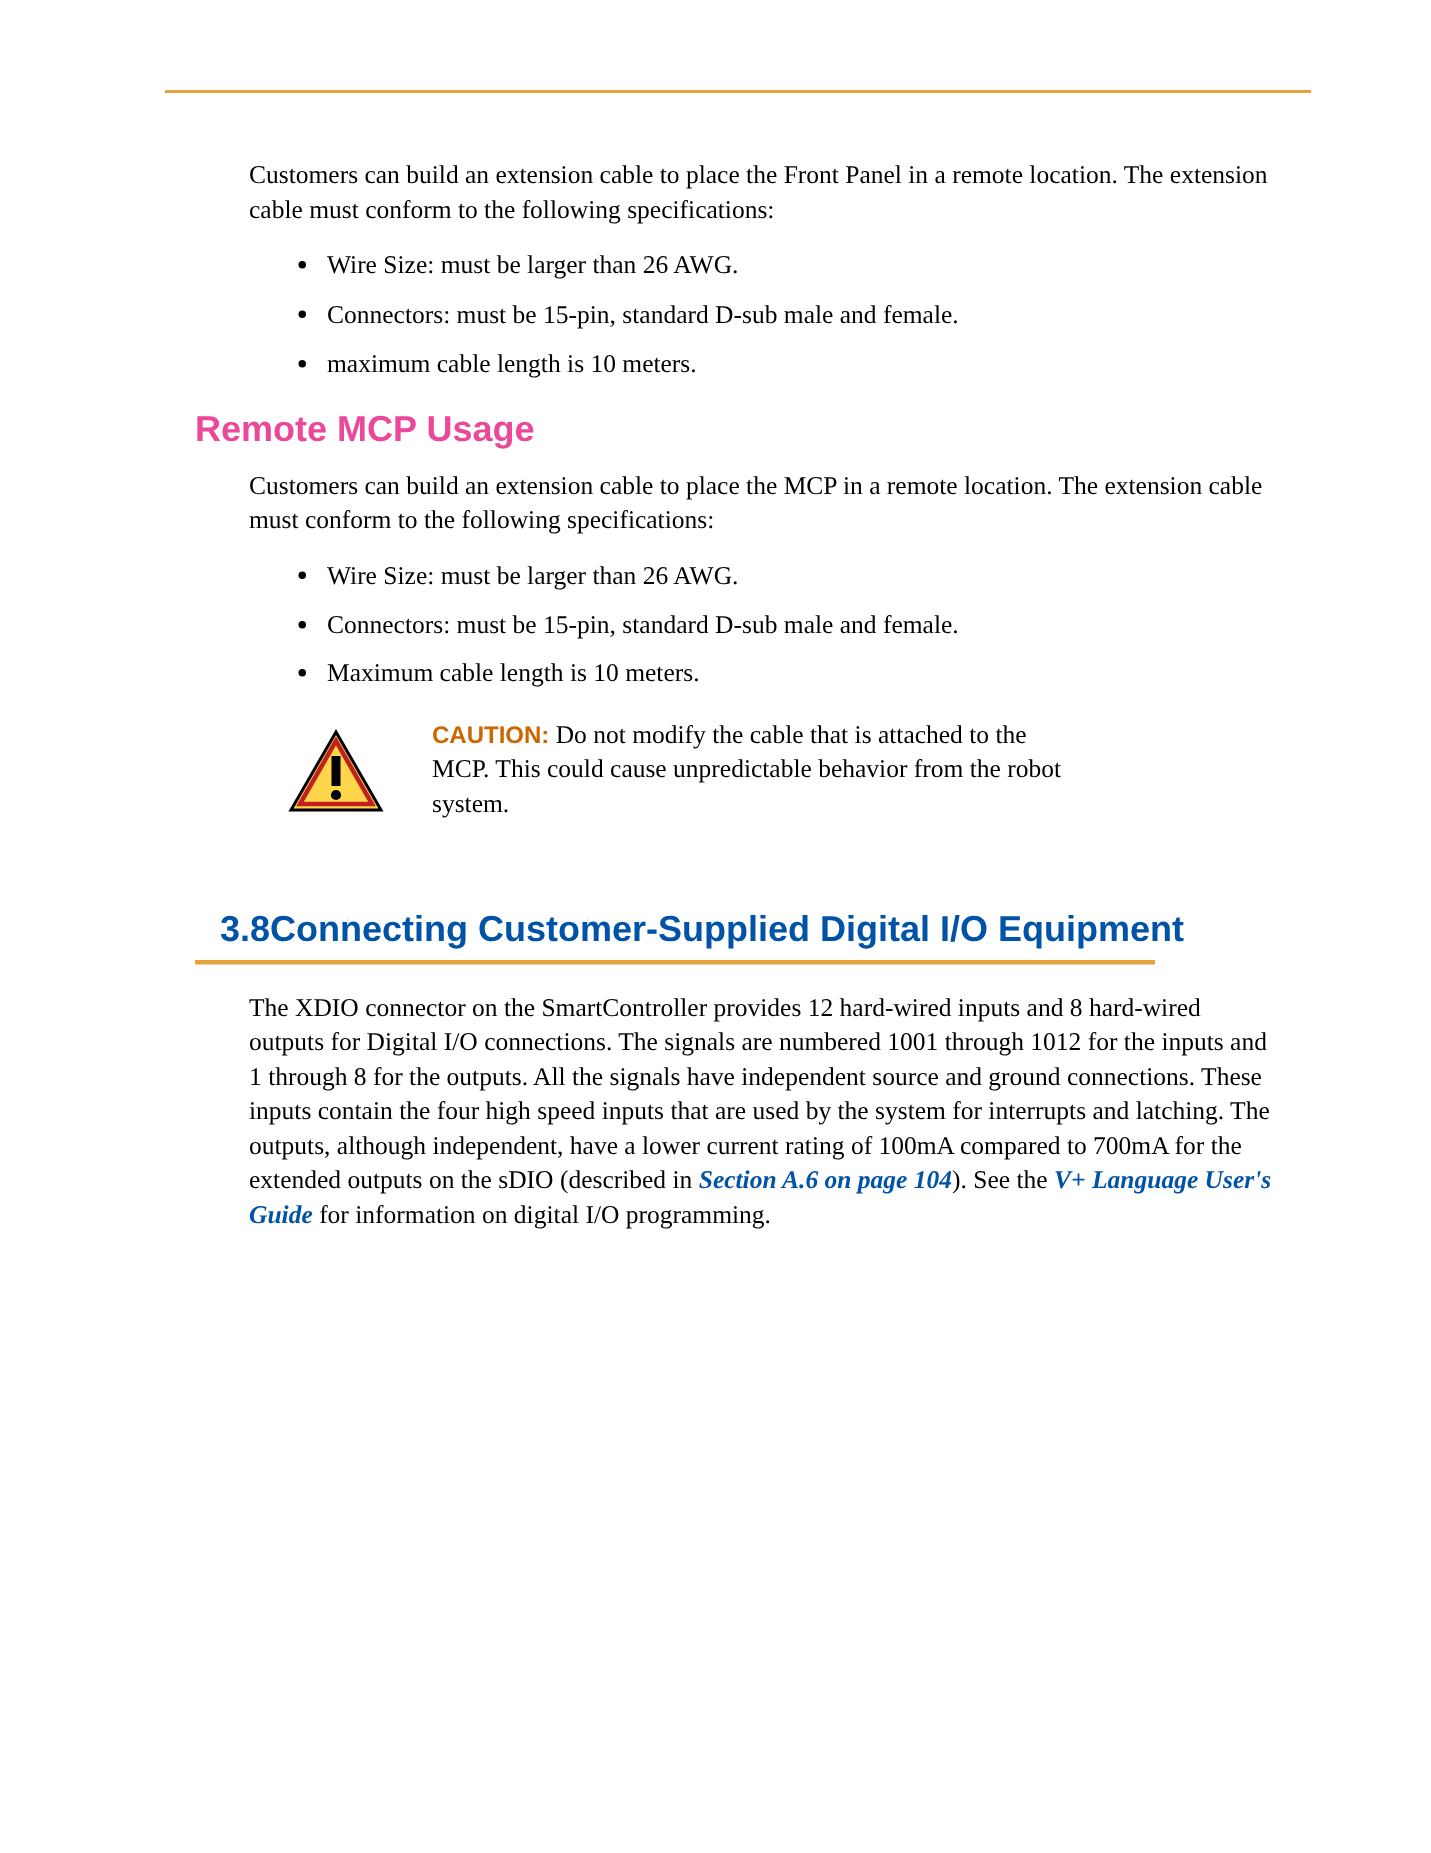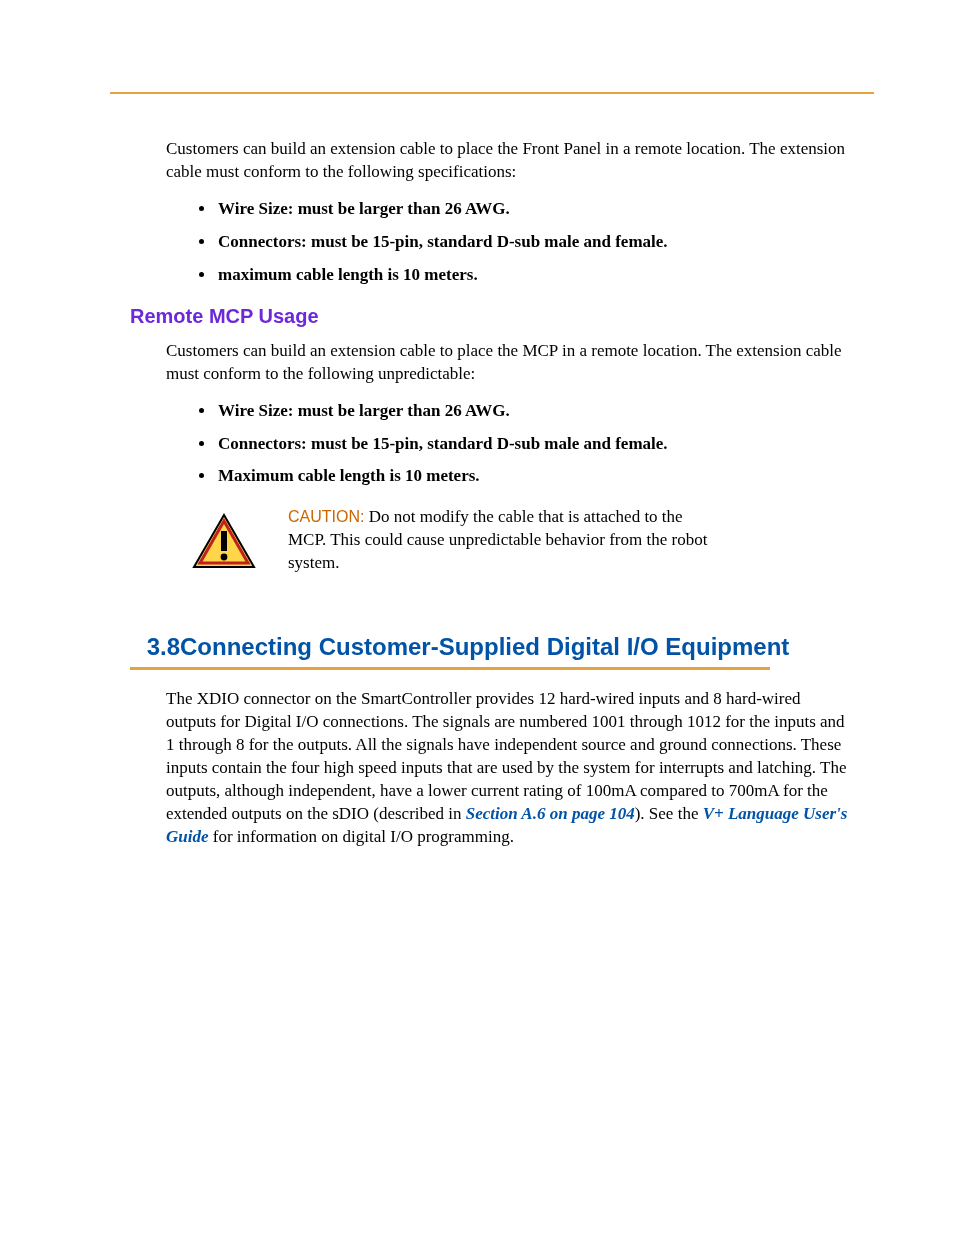--- a/index.html
+++ b/index.html
@@ -8,21 +8,20 @@
     background: #ffffff;
     font-family: "Palatino Linotype", "Book Antiqua", Palatino, serif;
     color: #000;
   }
   .page {
     width: 954px;
     height: 1083px;
     box-sizing: border-box;
     padding: 60px 100px 40px 130px;
     position: relative;
-    margin-top: 32px;
   }
   .top-rule {
     border-top: 2px solid #e6a33a;
     margin-bottom: 44px;
     margin-left: -20px;
     margin-right: -20px;
   }
   .body-indent {
     margin-left: 36px;
   }
@@ -30,64 +29,63 @@
     margin: 0 0  12px 0;
     font-size: 17px;
     line-height: 1.35;
   }
   p.para {
     margin: 0 0 14px 0;
   }
   ul.bullets {
     margin: 6px 0 12px 0;
     padding-left: 50px;
-    font-weight: bold;
   }
   ul.bullets li {
     font-size: 17px;
     line-height: 1.35;
     margin: 0 0 10px 0;
     padding-left: 2px;
   }
   .note-block {
     margin: 6px 0 20px 50px;
     font-size: 17px;
     line-height: 1.35;
   }
   .note-label {
     font-family: Arial, Helvetica, sans-serif;
     font-weight: bold;
     font-size: 16px;
   }
   h2.subheading {
     font-family: Arial, Helvetica, sans-serif;
     font-weight: bold;
-    color: #6d28d9;
-    font-size: 20px;
+    color: #ec4899;
+    font-size: 24px;
     margin: 18px 0 12px 0;
   }
   .caution-row {
     display: flex;
     align-items: center;
     gap: 32px;
     margin: 18px 0 10px 26px;
   }
   .caution-icon {
     width: 64px;
     height: 56px;
     flex: 0 0 auto;
   }
   .caution-text {
     font-size: 17px;
     line-height: 1.35;
     max-width: 420px;
   }
   .caution-label {
     font-family: Arial, Helvetica, sans-serif;
-    font-weight: normal;
+    font-weight: bold;
     color: #cc6600;
     font-size: 16px;
   }
   .section-head {
     display: flex;
     align-items: baseline;
     margin: 58px 0 0 0;
   }
   .section-num {
     font-family: Arial, Helvetica, sans-serif;
@@ -138,21 +136,21 @@
       <li>maximum cable length is 10 meters.</li>
     </ul>
 
 
   </div>
 
   <h2 class="subheading">Remote MCP Usage</h2>
 
   <div class="body-indent">
 
-    <p class="para">Customers can build an extension cable to place the MCP in a remote location. The extension cable must conform to the following unpredictable:</p>
+    <p class="para">Customers can build an extension cable to place the MCP in a remote location. The extension cable must conform to the following specifications:</p>
 
     <ul class="bullets">
       <li>Wire Size: must be larger than 26 AWG.</li>
       <li>Connectors: must be 15-pin, standard D-sub male and female.</li>
       <li>Maximum cable length is 10 meters.</li>
     </ul>
 
     <div class="caution-row">
       <svg class="caution-icon" viewBox="0 0 64 56">
         <polygon points="32,2 62,54 2,54" fill="#ffd54a" stroke="#000" stroke-width="2"></polygon>

